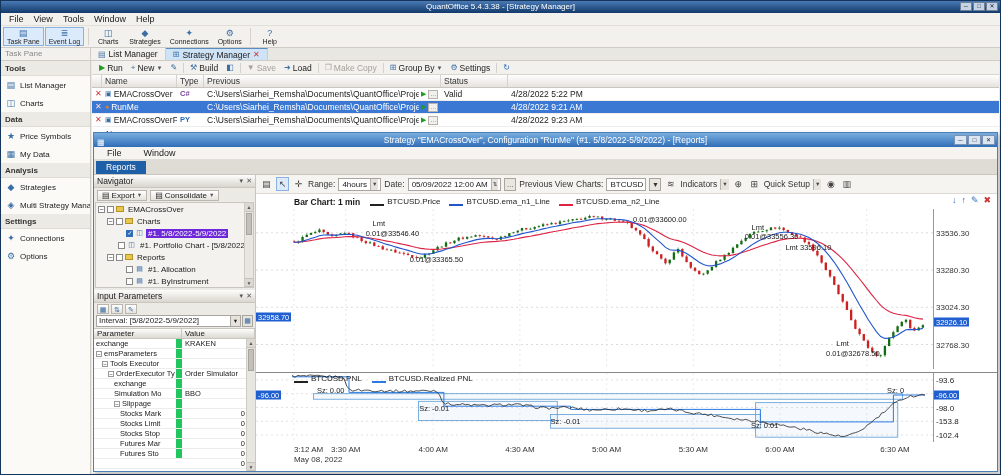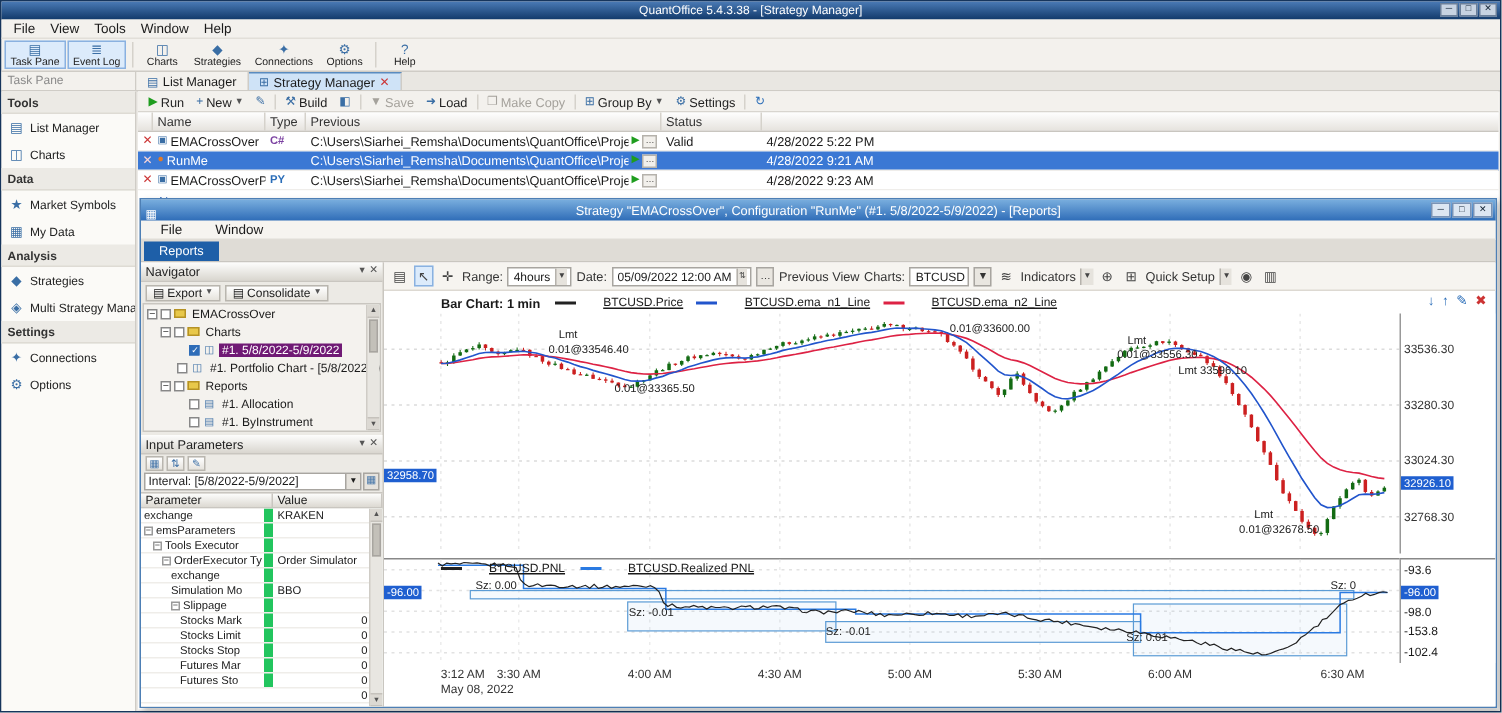--- a/index.html
+++ b/index.html
@@ -61,21 +61,21 @@
 
 .left-dock{width:162px;background:#eceae5;border-right:1px solid #c9c6c0;position:relative;font-size:8.5px;flex:none;}
 .dock-header{height:13px;line-height:12px;padding:0 3px;background:linear-gradient(#fdfdfc,#d9d6cf);border-bottom:1px solid #c9c6c0;display:flex;justify-content:space-between;color:#222;position:absolute;left:0;right:0;}
 .dock-header .hic{color:#555;font-size:7px;display:flex;gap:3px;align-items:center;}
 .nav-toolbar{position:absolute;top:13px;left:0;right:0;height:14px;display:flex;gap:3px;align-items:center;padding:0 3px;}
 .mini-btn{display:flex;align-items:center;gap:2px;border:1px solid #b9b6af;background:linear-gradient(#fff,#e6e3dd);padding:0 4px;height:11px;font-size:8px;}
 .mini-btn .dd{font-size:5.5px;color:#555;}
 .nav-tree{position:absolute;top:27px;left:1px;right:1px;height:86px;background:#f4f2ee;border:1px solid #c9c6c0;overflow:hidden;}
 .tree-row{height:12px;display:flex;align-items:center;gap:2px;font-size:8px;white-space:nowrap;overflow:hidden;}
 .tree-row .lbl{padding:0 2px;}
-.tree-row.selected .lbl{background:#701a75;color:#fff;}
+.tree-row.selected .lbl{background:#6d28d9;color:#fff;}
 .exp{width:7px;height:7px;border:1px solid #888;background:#fff;font-size:7px;line-height:5px;text-align:center;color:#333;flex:none;}
 .cb{width:7px;height:7px;border:1px solid #888;background:#fff;flex:none;position:relative;}
 .cb.checked{background:#2f6db8;border-color:#2f6db8;}
 .cb.checked:after{content:"✓";color:#fff;font-size:6px;position:absolute;top:-1.5px;left:0.5px;}
 .tico{width:9px;font-size:7px;text-align:center;flex:none;}
 .ico-folder{width:8px;height:6px;background:#e8c84a;border:1px solid #b59225;flex:none;}
 .scroll-v{position:absolute;right:0;top:0;bottom:0;width:9px;background:#e8e6e1;border-left:1px solid #cfccc6;}
 .scroll-v .sa{height:9px;font-size:5px;text-align:center;line-height:9px;color:#555;background:#dcd9d3;border-bottom:1px solid #c5c2bc;}
 .scroll-v .sa.b{position:absolute;bottom:0;left:0;right:0;border-top:1px solid #c5c2bc;}
 .scroll-v .thumb{position:absolute;left:1px;right:1px;top:10px;height:22px;background:#c3c0b9;border:1px solid #a8a5a0;}
@@ -97,21 +97,21 @@
 .cp-toolbar{position:absolute;top:0;left:0;right:0;height:19px;background:#f6f4f0;border-bottom:1px solid #ddd9d2;display:flex;align-items:center;gap:3px;font-size:8.5px;padding:0 4px;white-space:nowrap;}
 .cp-ic{min-width:13px;height:14px;display:flex;align-items:center;justify-content:center;font-size:9px;color:#444;}
 .cp-ic.boxed{border:1px solid #8ab1e0;background:#dcebfb;}
 .cp-field{display:flex;align-items:center;border:1px solid #a8a5a0;background:#fff;height:13px;padding:0 2px 0 3px;gap:3px;font-size:8px;}
 .cp-dd{font-size:5.5px;color:#444;background:#e6e3dd;padding:1px 1px;border-left:1px solid #b5b2ac;height:11px;line-height:9px;}
 .cp-label{color:#333;}
 .cp-sm{border:1px solid #a8a5a0;background:#e9e6e0;height:13px;min-width:12px;text-align:center;line-height:11px;font-size:7px;color:#333;}
 .cp-body{position:absolute;top:19px;left:0;right:0;bottom:0;}
 .cp-titlerow{position:absolute;top:0;left:0;right:64px;height:15px;display:flex;align-items:center;gap:10px;font-size:8.5px;padding-left:38px;}
 .cp-title{font-weight:bold;}
-.lg{display:flex;align-items:center;gap:18px;font-size:8px;text-decoration:underline;}
+.lg{display:flex;align-items:flex-end;gap:3px;font-size:8px;}
 .lg .sw{width:14px;height:0;border-top:2px solid #000;}
 .cp-chart-icons{position:absolute;top:1px;right:6px;display:flex;gap:5px;align-items:center;font-size:9px;z-index:5;}
 .main-plot{position:absolute;top:15px;left:0;right:64px;height:160px;}
 .main-axis{position:absolute;top:15px;right:0;width:64px;height:160px;border-left:1px solid #999;font-size:8px;color:#333;background:#fff;}
 .axis-lbl{position:absolute;left:2px;transform:translateY(-50%);}
 .axis-badge{position:absolute;left:0;transform:translateY(-50%);background:#1f5fd0;color:#fff;padding:0 2px;font-size:7.5px;z-index:3;}
 .edge-badge{position:absolute;left:0;transform:translateY(-50%);background:#1f5fd0;color:#fff;padding:0 2px;font-size:7.5px;z-index:3;}
 .anno{position:absolute;font-size:7.5px;color:#222;white-space:nowrap;transform:translate(-2px,-50%);z-index:2;}
 .pnl-plot{position:absolute;top:178px;left:0;right:64px;height:70px;border-top:1px solid #888;}
 .pnl-axis{position:absolute;top:178px;right:0;width:64px;height:70px;border-left:1px solid #999;border-top:1px solid #888;font-size:8px;background:#fff;}
@@ -192,21 +192,21 @@
         <span class="ic">▤</span>
         <span>List Manager</span>
       </div>
       <div class="side-item">
         <span class="ic">◫</span>
         <span>Charts</span>
       </div>
       <div class="side-sec">Data</div>
       <div class="side-item">
         <span class="ic">★</span>
-        <span>Market Symbols</span>
+        <span>Price Symbols</span>
       </div>
       <div class="side-item">
         <span class="ic">▦</span>
         <span>My Data</span>
       </div>
       <div class="side-sec">Analysis</div>
       <div class="side-item">
         <span class="ic">◆</span>
         <span>Strategies</span>
       </div>

